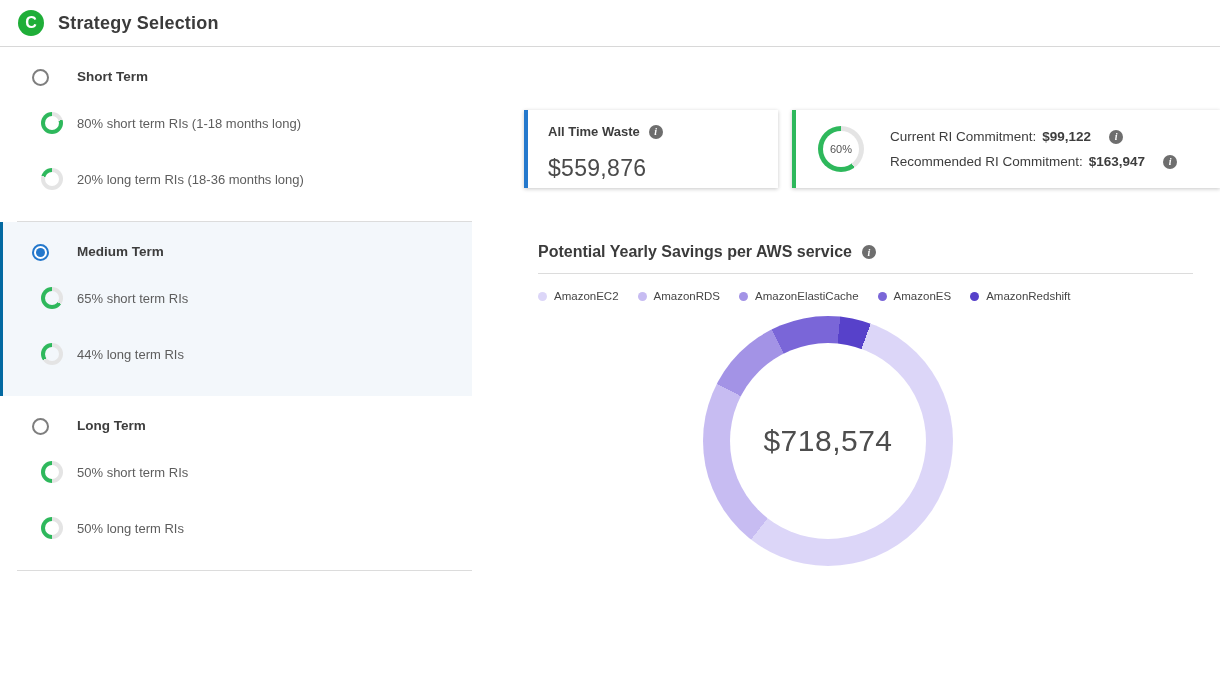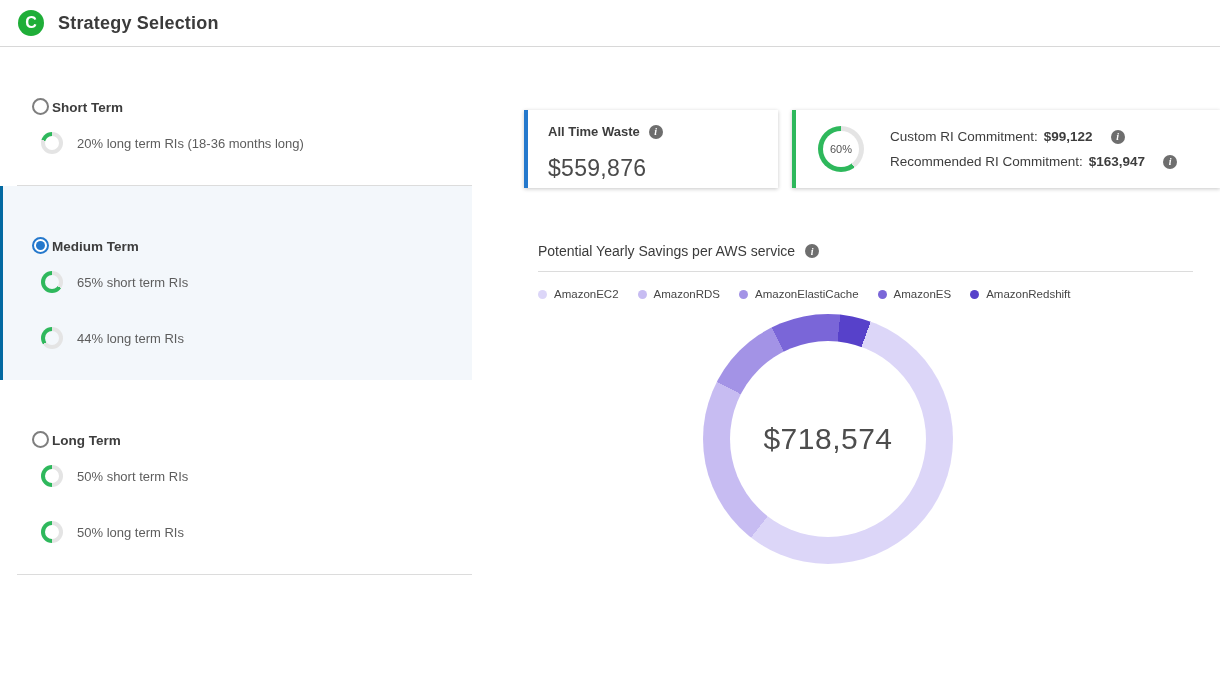--- a/index.html
+++ b/index.html
@@ -11,21 +11,21 @@
   .page-title { font-size:18px; font-weight:700; color:#3b3b3b; letter-spacing:.2px; }
 
   .content { display:flex; height:644px; }
 
   
   .left-col { width:472px; flex:none; }
   .strategy-section { padding:22px 0 14px; }
   .strategy-section.selected { background:#f3f7fb; border-left:3px solid #0369a1; }
   .strategy-section.selected .radio-row { padding-left:29px; }
   .strategy-section.selected .sub-row { padding-left:38px; }
-  .radio-row { display:flex; align-items:flex-end; gap:3px; padding:0 16px 0 32px; height:26px; cursor:pointer;margin-top:20px; }
+  .radio-row { display:flex; align-items:flex-start; gap:28px; padding:0 16px 0 32px; height:26px; cursor:pointer; }
   .radio { width:17px; height:17px; border:2px solid #7e7e7e; border-radius:50%; background:#fff; flex:none; position:relative; }
   .radio.checked { border-color:#2478cc; }
   .radio.checked::after { content:""; position:absolute; inset:2px; border-radius:50%; background:#2478cc; }
   .strategy-label { font-size:13.5px; font-weight:700; color:#3d3d3d; }
   .sub-row { display:flex; align-items:center; gap:14px; padding:0 16px 0 41px; height:56px; }
   .sub-label { font-size:13px; color:#5d5d5d; }
   .ring { width:22px; height:22px; border-radius:50%; position:relative; flex:none; }
   .ring::after { content:""; position:absolute; inset:4px; border-radius:50%; background:#fff; }
   .strategy-section.selected .ring::after { background:#f3f7fb; }
   hr.left-div { border:none; border-top:1px solid #dcdcdc; margin-left:17px; }
@@ -46,21 +46,21 @@
   .commit-lines { display:flex; flex-direction:column; gap:10px; }
   .commit-line { display:flex; align-items:center; font-size:13.5px; color:#3d3d3d; }
   .commit-value { font-weight:700; margin-left:6px; }
   .commit-line .info { margin-left:18px; }
 
   .info { width:14px; height:14px; border-radius:50%; background:#6e6e6e; color:#fff; display:inline-flex; align-items:center; justify-content:center; font-size:10px; font-weight:700; font-family:"Liberation Serif", serif; font-style:italic; flex:none; cursor:pointer; }
 
   
   .chart-panel { margin:55px 0 0 66px; }
   .chart-title-row { display:flex; align-items:center; gap:10px; }
-  .chart-title { font-size:14px; font-weight:400; color:#3b3b3b; }
+  .chart-title { font-size:16px; font-weight:700; color:#3b3b3b; }
   hr.chart-div { border:none; border-top:1px solid #dcdcdc; margin:12px 0 0; width:96%; }
   .legend { display:flex; align-items:center; gap:19px; margin-top:16px; }
   .legend-item { display:flex; align-items:center; gap:7px; cursor:pointer; }
   .legend-dot { width:9px; height:9px; border-radius:50%; flex:none; }
   .legend-label { font-size:11.5px; color:#464646; }
   .donut-wrap { width:580px; display:flex; justify-content:center; margin-top:14px; }
   .donut { width:250px; height:250px; border-radius:50%; position:relative; }
   .donut::before { content:""; position:absolute; inset:27px; border-radius:50%; background:#fff; }
   .donut-total { position:absolute; inset:0; display:flex; align-items:center; justify-content:center; font-size:30px; color:#4d4d4d; z-index:1; letter-spacing:.5px; }
 </style>
@@ -75,20 +75,24 @@
 <div class="content">
 
   <aside class="left-col">
 
     <section class="strategy-section">
       <div class="radio-row">
         <span class="radio"></span>
         <span class="strategy-label">Short Term</span>
       </div>
       <div class="sub-row">
+        <span class="ring" style="background: conic-gradient(rgb(228, 228, 228) 0deg, rgb(228, 228, 228) 20%, rgb(46, 184, 92) 20%, rgb(46, 184, 92) 100%);"></span>
+        <span class="sub-label">80% short term RIs (1-18 months long)</span>
+      </div>
+      <div class="sub-row">
         <span class="ring" style="background: conic-gradient(rgb(228, 228, 228) 0deg, rgb(228, 228, 228) 80%, rgb(46, 184, 92) 80%, rgb(46, 184, 92) 100%);"></span>
         <span class="sub-label">20% long term RIs (18-36 months long)</span>
       </div>
     </section>
 
     <hr class="left-div">
 
     <section class="strategy-section selected">
       <div class="radio-row">
         <span class="radio checked"></span>
@@ -135,21 +139,21 @@
         </div>
         <div class="card-value">$559,876</div>
       </div>
 
       <div class="card card-commit">
         <div class="gauge" style="background: conic-gradient(rgb(228, 228, 228) 0deg, rgb(228, 228, 228) 40%, rgb(46, 184, 92) 40%, rgb(46, 184, 92) 100%);">
           <span class="gauge-label">60%</span>
         </div>
         <div class="commit-lines">
           <div class="commit-line">
-            <span>Custom RI Commitment:</span>
+            <span>Current RI Commitment:</span>
             <span class="commit-value">$99,122</span>
             <span class="info">i</span>
           </div>
           <div class="commit-line">
             <span>Recommended RI Commitment:</span>
             <span class="commit-value">$163,947</span>
             <span class="info">i</span>
           </div>
         </div>
       </div>

